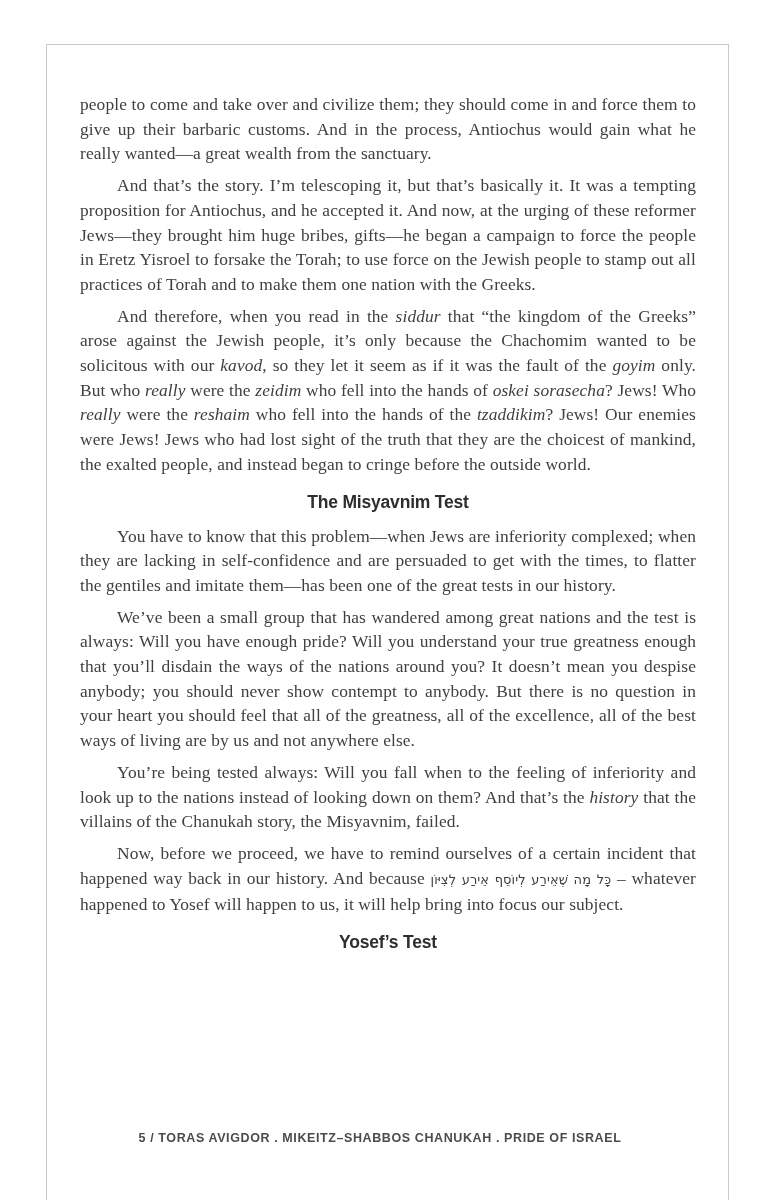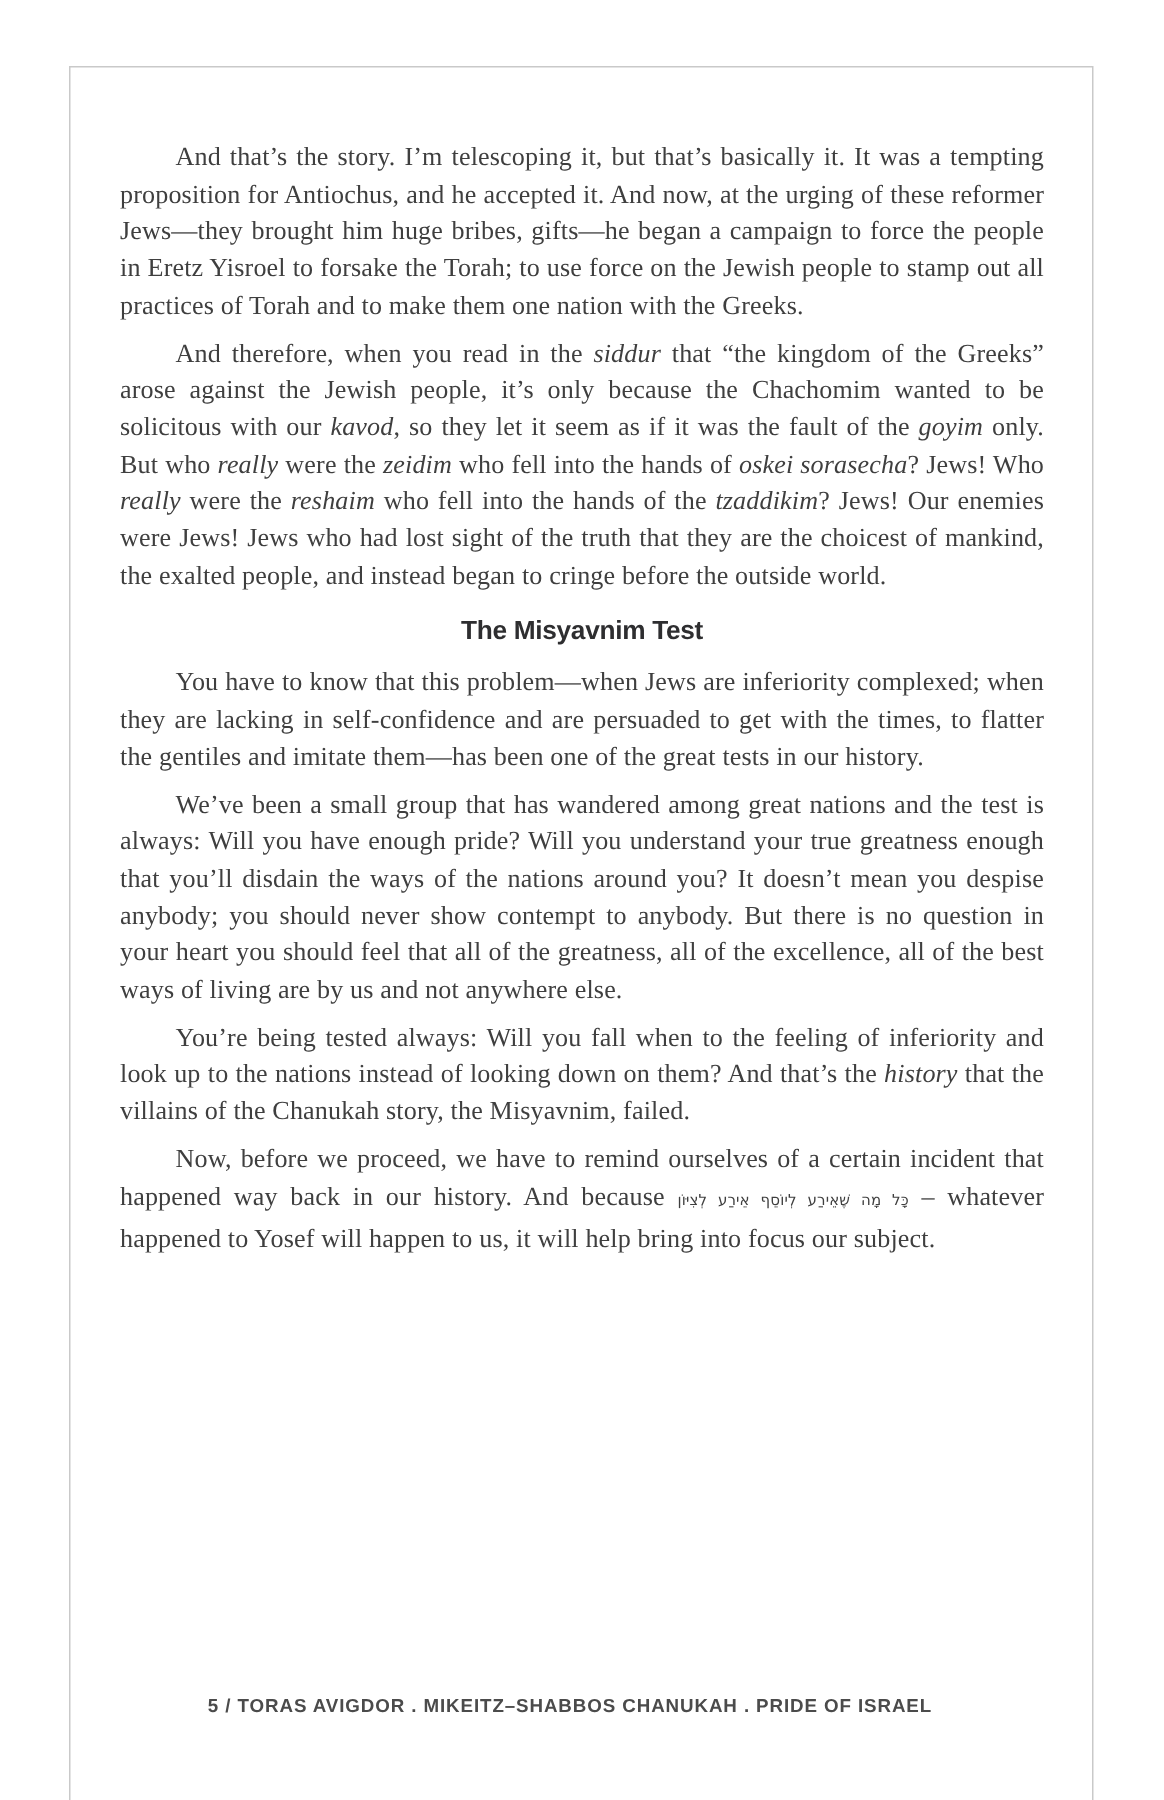--- a/index.html
+++ b/index.html
@@ -23,21 +23,21 @@
     line-height: 24.7px;
     color: #3f3f3f;
     text-align: justify;
     text-indent: 37px;
     letter-spacing: 0.1px;
   }
   .para.no-indent { text-indent: 0; }
   .it { font-style: italic; margin-top: 40px; }
   .he {
     font-family: "DejaVu Sans", sans-serif;
-    font-size: 10px;
+    font-size: 13px;
     unicode-bidi: embed;
     direction: rtl;
   }
   .section-heading {
     font-family: "Liberation Sans", sans-serif;
     font-weight: 700;
     font-size: 17.5px;
     letter-spacing: -0.2px;
     color: #2e2e30;
     text-align: center;
@@ -55,24 +55,26 @@
     letter-spacing: 0.6px;
     color: #4b4b4b;
     white-space: nowrap;
   }
 </style>
 </head>
 <body>
 
 <div class="page">
   <main class="page-body">
+      <p class="para no-indent"><span>people to come and take over and civilize them; they should come in and force them to give up their barbaric customs. And in the process, Antiochus would gain what he really wanted—a great wealth from the sanctuary.</span></p>
       <p class="para"><span>And that’s the story. I’m telescoping it, but that’s basically it. It was a tempting proposition for Antiochus, and he accepted it. And now, at the urging of these reformer Jews—they brought him huge bribes, gifts—he began a campaign to force the people in Eretz Yisroel to forsake the Torah; to use force on the Jewish people to stamp out all practices of Torah and to make them one nation with the Greeks.</span></p>
       <p class="para"><span>And therefore, when you read in the </span><span class="it">siddur</span><span> that “the kingdom of the Greeks” arose against the Jewish people, it’s only because the Chachomim wanted to be solicitous with our </span><span class="it">kavod</span><span>, so they let it seem as if it was the fault of the </span><span class="it">goyim</span><span> only. But who </span><span class="it">really</span><span> were the </span><span class="it">zeidim</span><span> who fell into the hands of </span><span class="it">oskei sorasecha</span><span>? Jews! Who </span><span class="it">really</span><span> were the </span><span class="it">reshaim</span><span> who fell into the hands of the </span><span class="it">tzaddikim</span><span>? Jews! Our enemies were Jews! Jews who had lost sight of the truth that they are the choicest of mankind, the exalted people, and instead began to cringe before the outside world.</span></p>
       <h2 class="section-heading">The Misyavnim Test</h2>
       <p class="para"><span>You have to know that this problem—when Jews are inferiority complexed; when they are lacking in self-confidence and are persuaded to get with the times, to flatter the gentiles and imitate them—has been one of the great tests in our history.</span></p>
       <p class="para"><span>We’ve been a small group that has wandered among great nations and the test is always: Will you have enough pride? Will you understand your true greatness enough that you’ll disdain the ways of the nations around you? It doesn’t mean you despise anybody; you should never show contempt to anybody. But there is no question in your heart you should feel that all of the greatness, all of the excellence, all of the best ways of living are by us and not anywhere else.</span></p>
       <p class="para"><span>You’re being tested always: Will you fall when to the feeling of inferiority and look up to the nations instead of looking down on them? And that’s the </span><span class="it">history</span><span> that the villains of the Chanukah story, the Misyavnim, failed.</span></p>
       <p class="para"><span>Now, before we proceed, we have to remind ourselves of a certain incident that happened way back in our history. And because </span><span class="he" dir="rtl">כָּל מָה שֶׁאֵירַע לְיוֹסֵף אֵירַע לְצִיּוֹן</span><span> – whatever happened to Yosef will happen to us, it will help bring into focus our subject.</span></p>
+      <h2 class="section-heading">Yosef’s Test</h2>
     </main>
   <footer class="page-footer">
     <span class="footer-text">5 / TORAS AVIGDOR . MIKEITZ–SHABBOS CHANUKAH . PRIDE OF ISRAEL</span>
   </footer>
 </div>
 
 </body></html>

